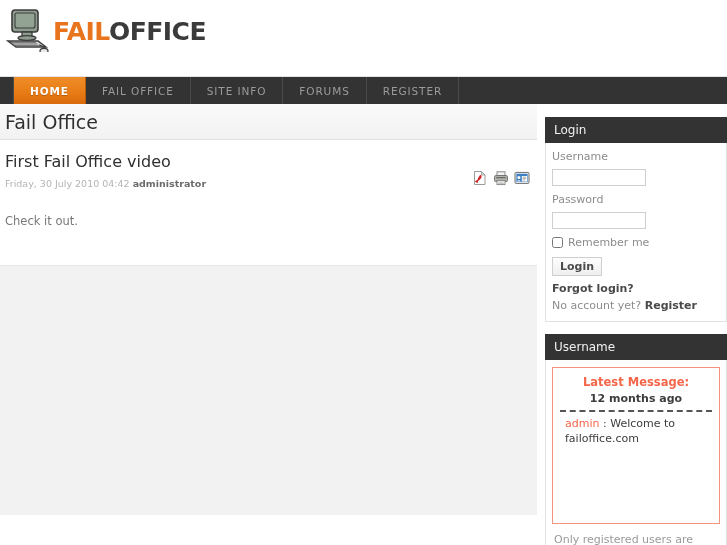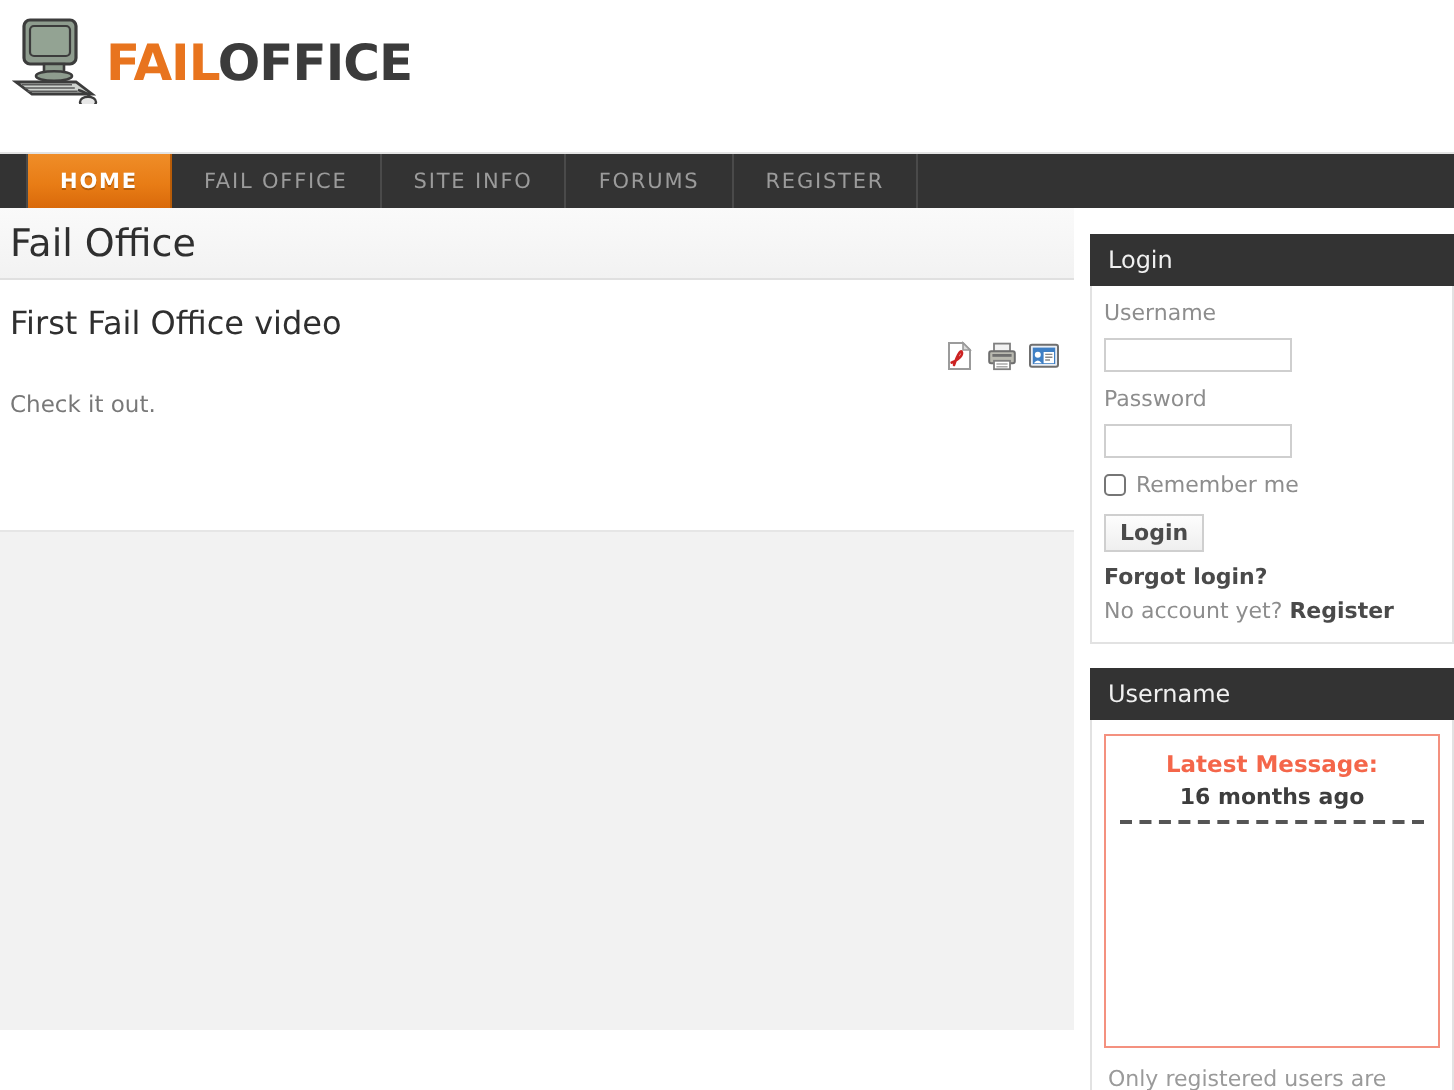--- a/index.html
+++ b/index.html
@@ -337,20 +337,21 @@
     <h1 id="page-title">Fail Office</h1>
   </div>
 
   <div id="main">
     <div id="main-lower"></div>
     <div id="article-sep"></div>
 
     <div id="article">
       <div id="article-head">
         <h2 id="article-title">First Fail Office video</h2>
+        <div id="article-meta"><span>Friday, 30 July 2010 04:42</span> <span id="article-author">administrator</span></div>
 
         <div id="article-icons">
 
           <svg class="icon-btn" viewBox="0 0 16 16">
             <path d="M2.5 1.5 h7 l3.5 3.5 v9.5 h-10.5 z" fill="#ffffff" stroke="#9b9b9b" stroke-width="1"></path>
             <path d="M9.5 1.5 l3.5 3.5 h-3.5 z" fill="#dcdcdc" stroke="#9b9b9b" stroke-width="0.8"></path>
             <path d="M5 12.5 q1.6 -4.5 2.8 -6.2 q0.9 -1.3 1.2 0 q0.3 1.4 -2 3.2 q-2 1.6 -3.2 1.8" fill="none" stroke="#cc2222" stroke-width="1.3" stroke-linecap="round"></path>
           </svg>
 
           <svg class="icon-btn" viewBox="0 0 16 16">
@@ -392,21 +393,22 @@
         <a class="side-link-strong">Forgot login?</a>
         <div class="side-note"><span>No account yet?</span> <a>Register</a></div>
       </div>
     </div>
 
     <div class="module">
       <div class="module-head">Username</div>
       <div class="module-body">
         <div id="shout-inner">
           <div class="shout-latest">Latest Message:</div>
-          <div class="shout-time">16 months ago</div>
+          <div class="shout-time">12 months ago</div>
           <hr class="shout-divider">
+          <div class="shout-msg"><span class="shout-user">admin</span><span> : </span><span>Welcome to failoffice.com</span></div>
         </div>
         <div id="shout-footer">Only registered users are allowed to post</div>
       </div>
     </div>
 
   </div>
 </div>
 
 </body></html>

